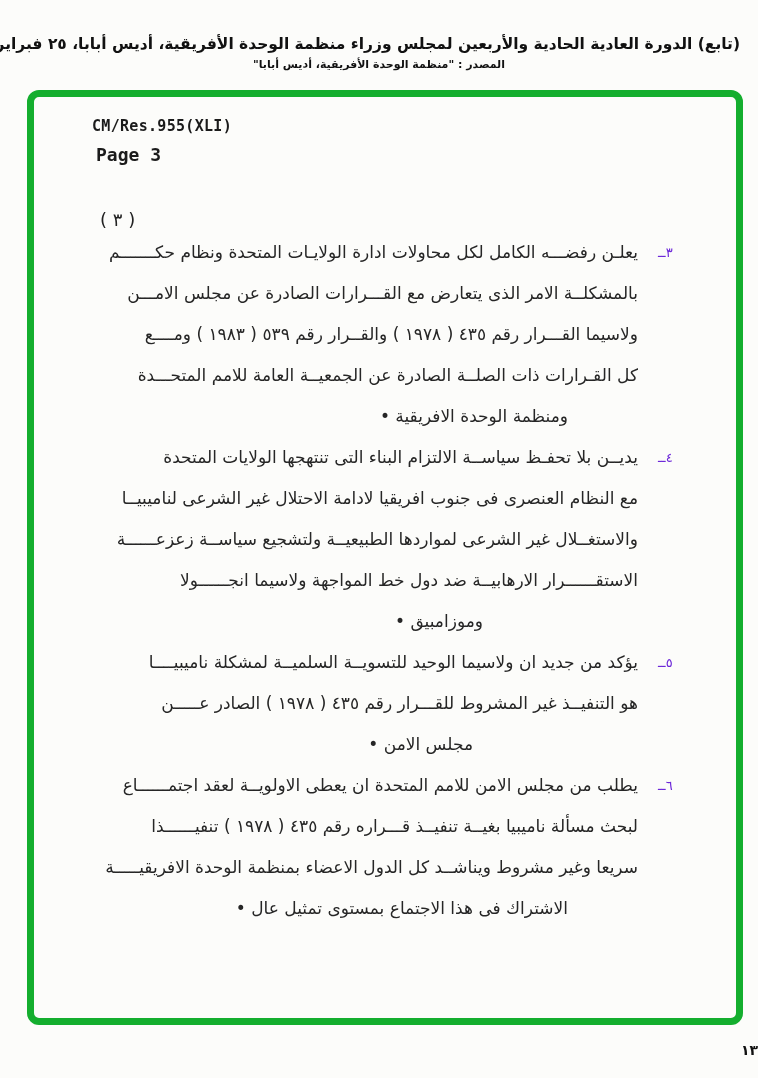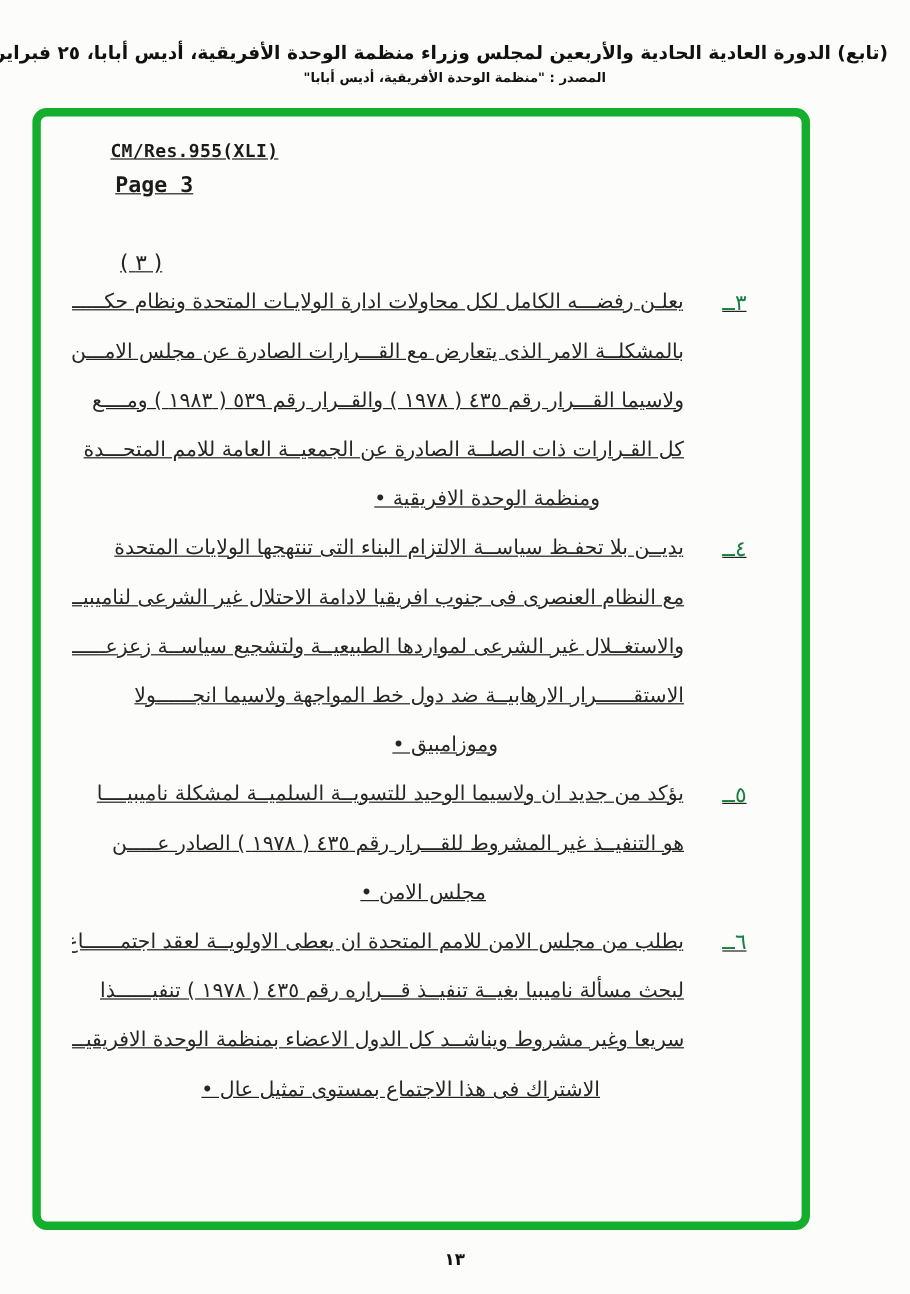--- a/index.html
+++ b/index.html
@@ -22,25 +22,24 @@
   }
   .hdr-line1{
     font-weight:bold;font-size:15.5px;line-height:24px;
     white-space:nowrap;color:#111;
   }
   .hdr-line2{
     font-weight:bold;font-size:11px;line-height:18px;color:#111;
   }
   
   .frame{
-    position:absolute;left:27px;top:90px;width:648px;height:935px;
+    position:absolute;left:27px;top:90px;width:716px;height:935px;
     border:7px solid var(--frame);
     border-radius:12px;
     background:transparent;
-    text-decoration:underline;
   }
   .frame-inner{width:100%;height:100%;overflow:hidden;}
   
   .docref{
     margin:20px 0 0 58px;
     font-family:"DejaVu Sans Mono",monospace;
     font-weight:bold;font-size:15px;letter-spacing:.3px;color:#1b1b1b;
   }
   .pagelabel{
     margin:9px 0 0 62px;
@@ -54,33 +53,33 @@
   }
   
   .paras{
     direction:rtl;
     margin-top:2px;
     padding:0 34px 0 26px;
   }
   .para{display:flex;gap:20px;}
   .para-num{
     flex:0 0 44px;width:44px;
-    font-size:18px;line-height:41px;
-    text-align:center;color:#15803d;
+    font-size:13px;line-height:41px;
+    text-align:left;color:#6d28d9;
   }
   .para-body{flex:1;min-width:0;overflow:hidden;}
   .line{
     font-size:17px;line-height:41px;
     white-space:nowrap;overflow:hidden;
     color:#262626;
   }
   
   .footer-page{
     position:absolute;top:1042px;left:0;width:758px;
-    text-align:center;font-weight:bold;font-size:14px;color:#111;
+    text-align:right;font-weight:bold;font-size:14px;color:#111;
   }
 </style>
 </head>
 <body>
 
 <div class="hdr">
   <div class="hdr-line1">(تابع)  الدورة العادية الحادية والأربعين لمجلس وزراء منظمة الوحدة الأفريقية، أديس أبابا، ٢٥ فبراير - ٤ مارس ١٩٨٥</div>
   <div class="hdr-line2">المصدر :  "منظمة الوحدة الأفريقية، أديس أبابا"</div>
 </div>
 

